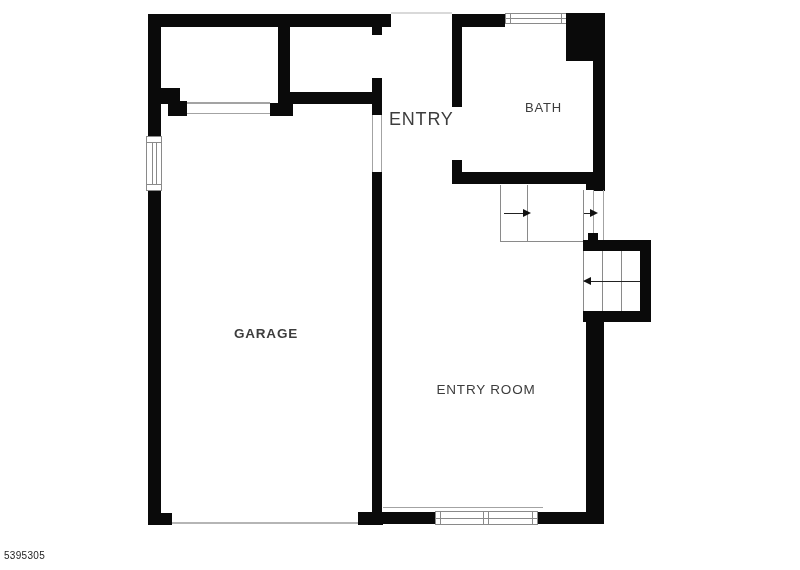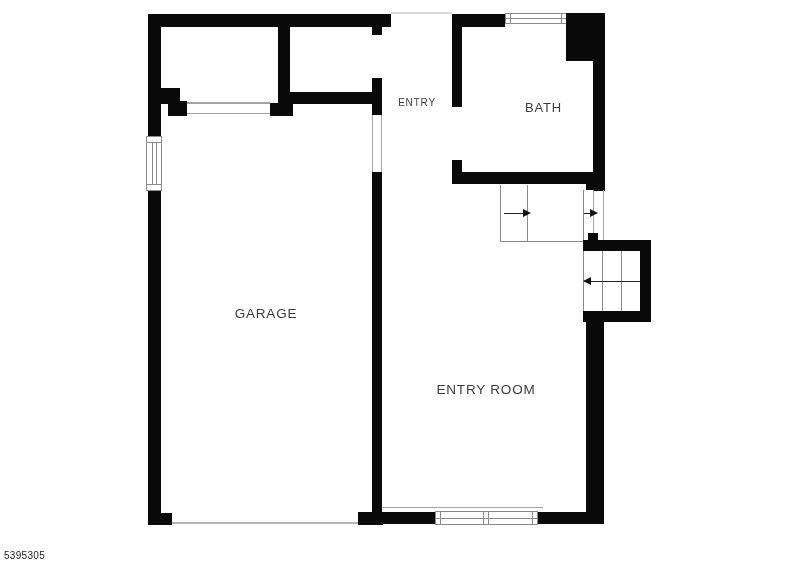--- a/index.html
+++ b/index.html
@@ -97,20 +97,20 @@
   <div class="tl" style="left:383px;top:507px;width:160px;height:1px;"></div>
 
   <div class="win" style="left:435px;top:511px;width:103px;height:14px;">
     <div class="wline" style="left:4px;top:0;height:100%;width:1px;"></div>
     <div class="wline" style="right:4px;top:0;height:100%;width:1px;"></div>
     <div class="wline" style="left:47px;top:0;height:100%;width:1px;"></div>
     <div class="wline" style="left:52px;top:0;height:100%;width:1px;"></div>
     <div class="wline" style="left:0;top:6px;width:100%;height:1px;"></div>
   </div>
 
-  <div class="lbl" style="left:196px;top:306px;width:140px;">GARAGE</div>
-  <div class="lbl" style="left:389px;top:97px;width:56px;font-size:10px;">ENTRY</div>
+  <div class="lbl" style="left:196px;top:326px;width:140px;font-weight:bold;">GARAGE</div>
+  <div class="lbl" style="left:389px;top:109px;width:56px;font-size:18px;">ENTRY</div>
   <div class="lbl" style="left:478px;top:100px;width:84px;font-size:13px;text-align:right;">BATH</div>
   <div class="lbl" style="left:404px;top:382px;width:164px;">ENTRY ROOM</div>
 
   <div class="id-lbl" style="left:4px;top:550px;">5395305</div>
 
 </div>
 
 </body></html>

